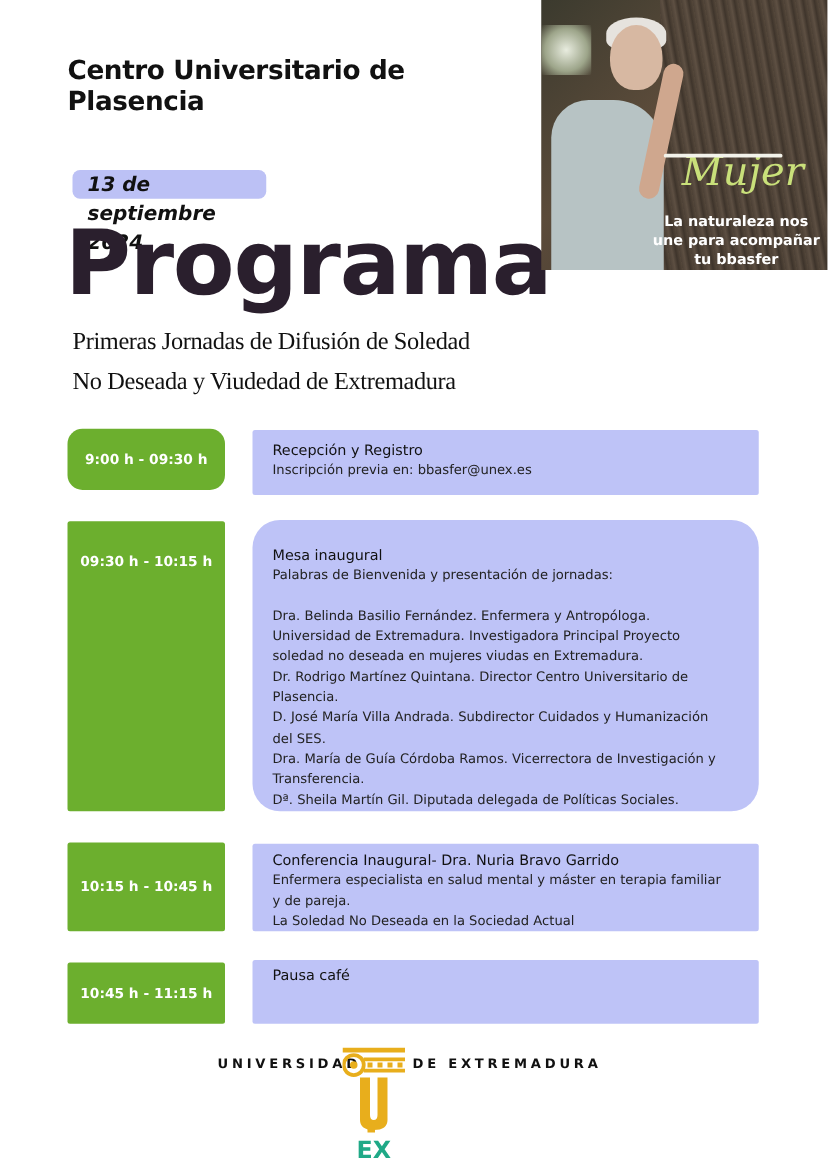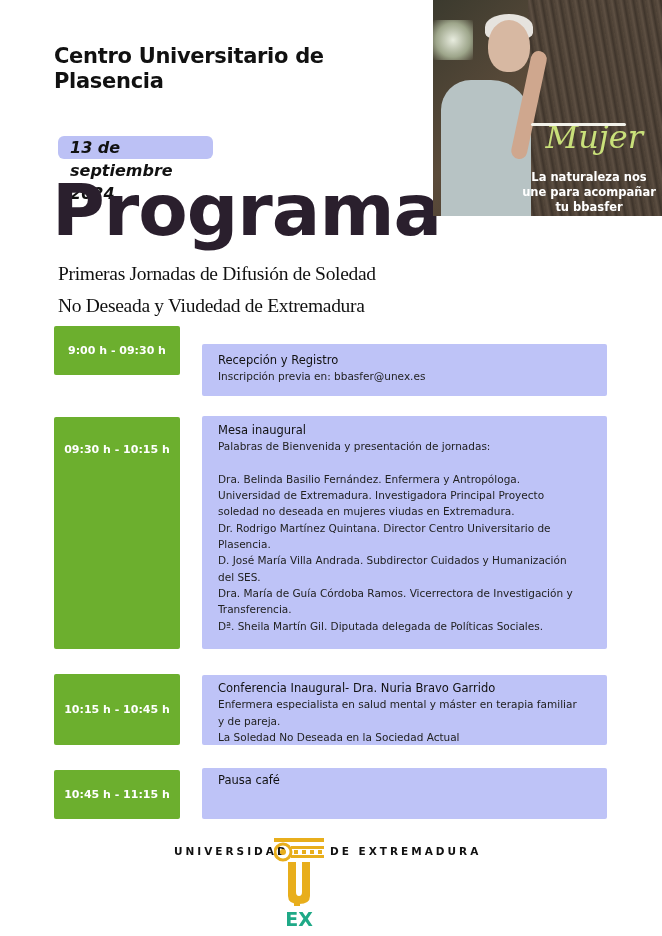--- a/index.html
+++ b/index.html
@@ -119,28 +119,28 @@
   <div class="arm"></div>
   <div class="mujer">Mujer</div>
   <div class="underline"></div>
   <div class="tagline">
     <div>La naturaleza nos</div>
     <div>une para acompañar</div>
     <div>tu bbasfer</div>
   </div>
 </div>
 
-<div class="slot-time" style="top:326px;height:49px;line-height:49px;">9:00 h - 09:30 h</div>
+<div class="slot-time" style="top:343px;height:49px;line-height:49px;border-radius:12px;">9:00 h - 09:30 h</div>
 <div class="slot-body" style="top:344px;height:52px;padding-top:8px;">
   <div class="title">Recepción y Registro</div>
   <div class="line">Inscripción previa en: bbasfer@unex.es</div>
 </div>
 
 <div class="slot-time" style="top:417px;height:232px;padding-top:26px;">09:30 h - 10:15 h</div>
-<div class="slot-body" style="top:416px;height:233px;padding-top:6px;">
+<div class="slot-body" style="top:416px;height:233px;padding-top:20px;border-radius:22px;">
   <div class="title">Mesa inaugural</div>
   <div class="line">Palabras de Bienvenida y presentación de jornadas:</div>
   <div class="blank"></div>
   <div class="line">Dra. Belinda Basilio Fernández. Enfermera y Antropóloga.</div>
   <div class="line">Universidad de Extremadura. Investigadora Principal Proyecto</div>
   <div class="line">soledad no deseada en mujeres viudas en Extremadura.</div>
   <div class="line">Dr.  Rodrigo Martínez Quintana. Director Centro Universitario de</div>
   <div class="line">Plasencia.</div>
   <div class="line">D. José María Villa Andrada. Subdirector Cuidados y Humanización</div>
   <div class="line">del SES.</div>

